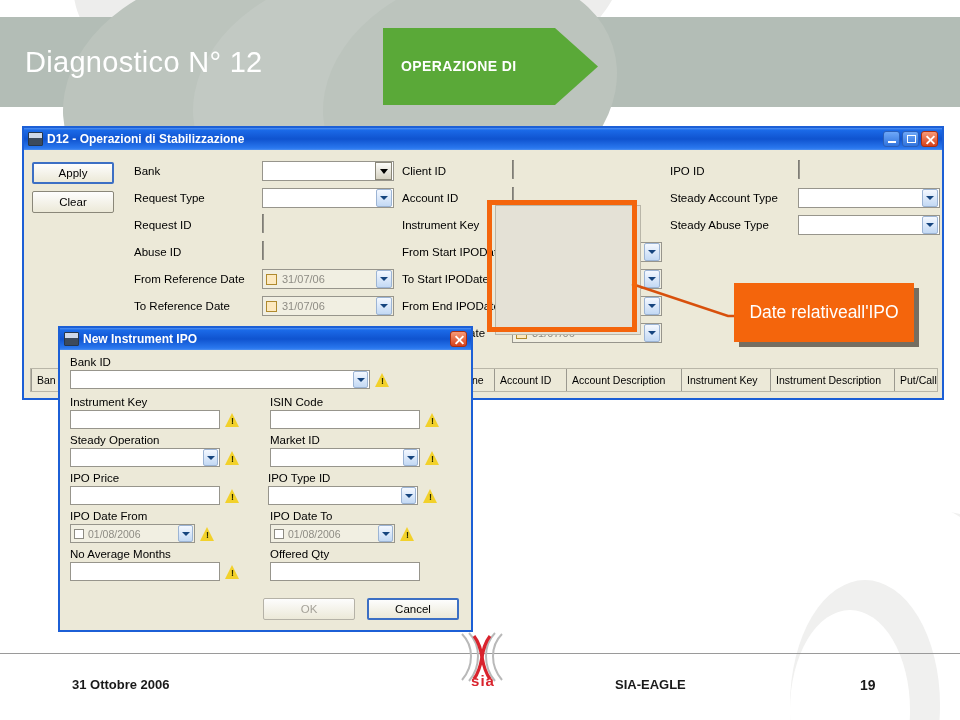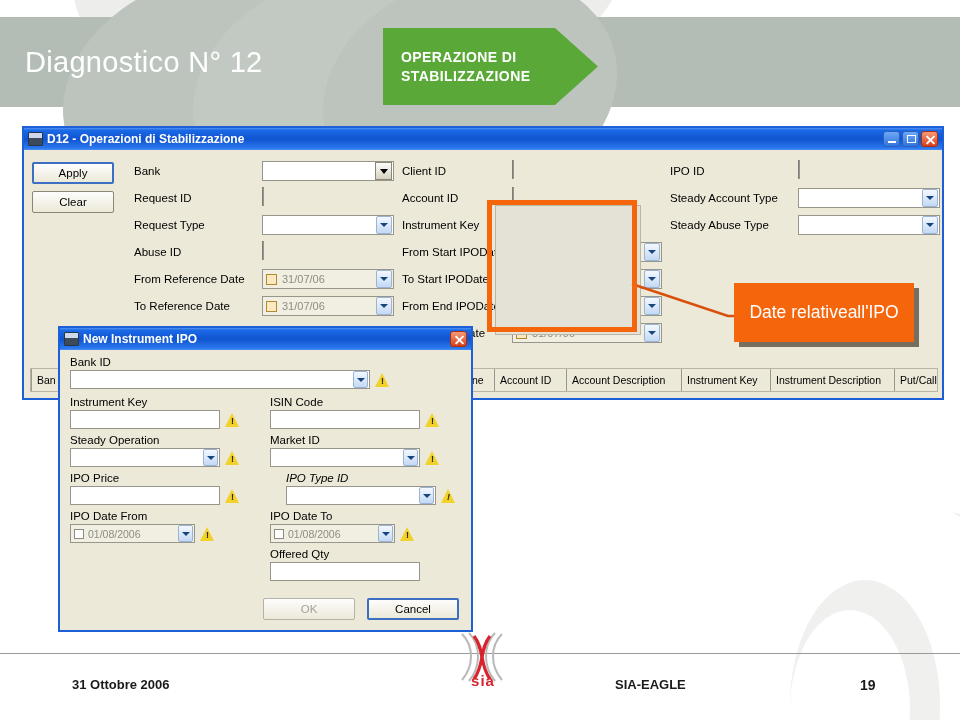--- a/index.html
+++ b/index.html
@@ -274,21 +274,20 @@
 
 <div class="header-band">
   <div class="band-sw hb1"></div>
   <div class="band-sw hb2"></div>
   <div class="band-sw hb3"></div>
 </div>
 <div class="slide-title">Diagnostico N° 12</div>
 
 <div class="green-arrow">
   <div class="ga-line">OPERAZIONE DI</div>
-  <div class="ga-line">STABILIZZAZIONE</div>
 </div>
 
 <div class="app-window">
   <div class="titlebar">
     <div class="tb-icon"></div>
     <div class="tb-title">D12 - Operazioni di Stabilizzazione</div>
     <div class="tb-btns">
       <div class="tb-btn">
           <span class="g-min"></span>
         </div>
@@ -314,30 +313,30 @@
       <div class="fcol c1">
         <div class="frow">
           <span class="flabel">Bank</span>
           <span class="fctl">
               <span class="combo classic">
                 <span class="arrow-classic"></span>
               </span>
             </span>
         </div>
         <div class="frow">
+          <span class="flabel">Request Type</span>
+          <span class="fctl">
+              <span class="combo">
+                <span class="arrow-xp"></span>
+              </span>
+            </span>
+        </div>
+        <div class="frow">
           <span class="flabel">Request ID</span>
           <span class="fctl"><span class="txtbox"></span></span>
-        </div>
-        <div class="frow">
-          <span class="flabel">Request Type</span>
-          <span class="fctl">
-              <span class="combo">
-                <span class="arrow-xp"></span>
-              </span>
-            </span>
         </div>
         <div class="frow">
           <span class="flabel">Abuse ID</span>
           <span class="fctl"><span class="txtbox"></span></span>
         </div>
         <div class="frow">
           <span class="flabel">From Reference Date</span>
           <span class="fctl">
               <span class="datebox">
             <span class="chk"></span>
@@ -519,21 +518,21 @@
       </div>
     </div>
 
     <div class="dfield" style="left:10px; top:122px; width:190px;">
       <div class="dlabel">IPO Price</div>
       <div class="drow">
         <span class="dinput" style="width:150px"></span>
         <span class="warn"></span>
       </div>
     </div>
-    <div class="dfield" style="left:226px; top:122px; width:190px;font-style:italic;">
+    <div class="dfield" style="left:208px; top:122px; width:190px;">
       <div class="dlabel">IPO Type ID</div>
       <div class="drow">
         <span class="dcombo" style="width:150px">
             <span class="arrow-xp"></span>
           </span>
         <span class="warn"></span>
       </div>
     </div>
 
     <div class="dfield" style="left:10px; top:160px; width:190px;">
@@ -552,20 +551,27 @@
       <div class="drow">
         <span class="ddate" style="width:125px">
           <span class="chk"></span>
           <span class="dval">01/08/2006</span>
           <span class="arrow-xp"></span>
         </span>
         <span class="warn"></span>
       </div>
     </div>
 
+    <div class="dfield" style="left:10px; top:198px; width:190px;">
+      <div class="dlabel">No Average Months</div>
+      <div class="drow">
+        <span class="dinput" style="width:150px"></span>
+        <span class="warn"></span>
+      </div>
+    </div>
     <div class="dfield" style="left:210px; top:198px; width:190px;">
       <div class="dlabel">Offered Qty</div>
       <div class="drow">
         <span class="dinput" style="width:150px"></span>
       </div>
     </div>
 
     <div class="dlg-buttons">
       <div class="dlgbtn disabled">OK</div>
       <div class="dlgbtn strong">Cancel</div>

